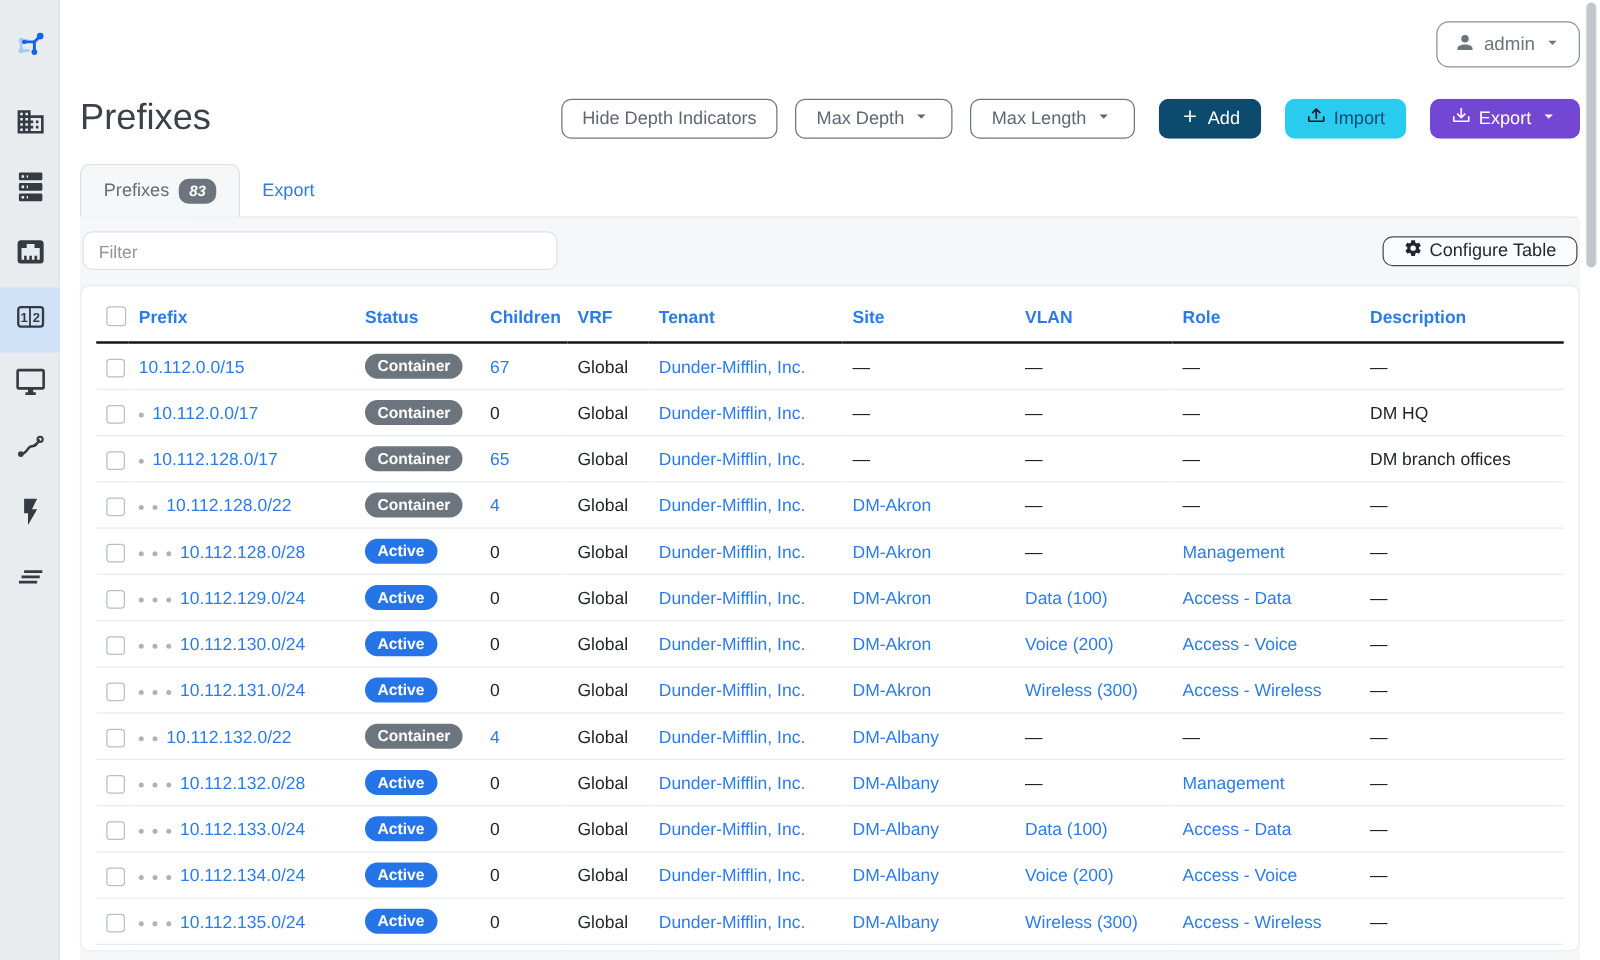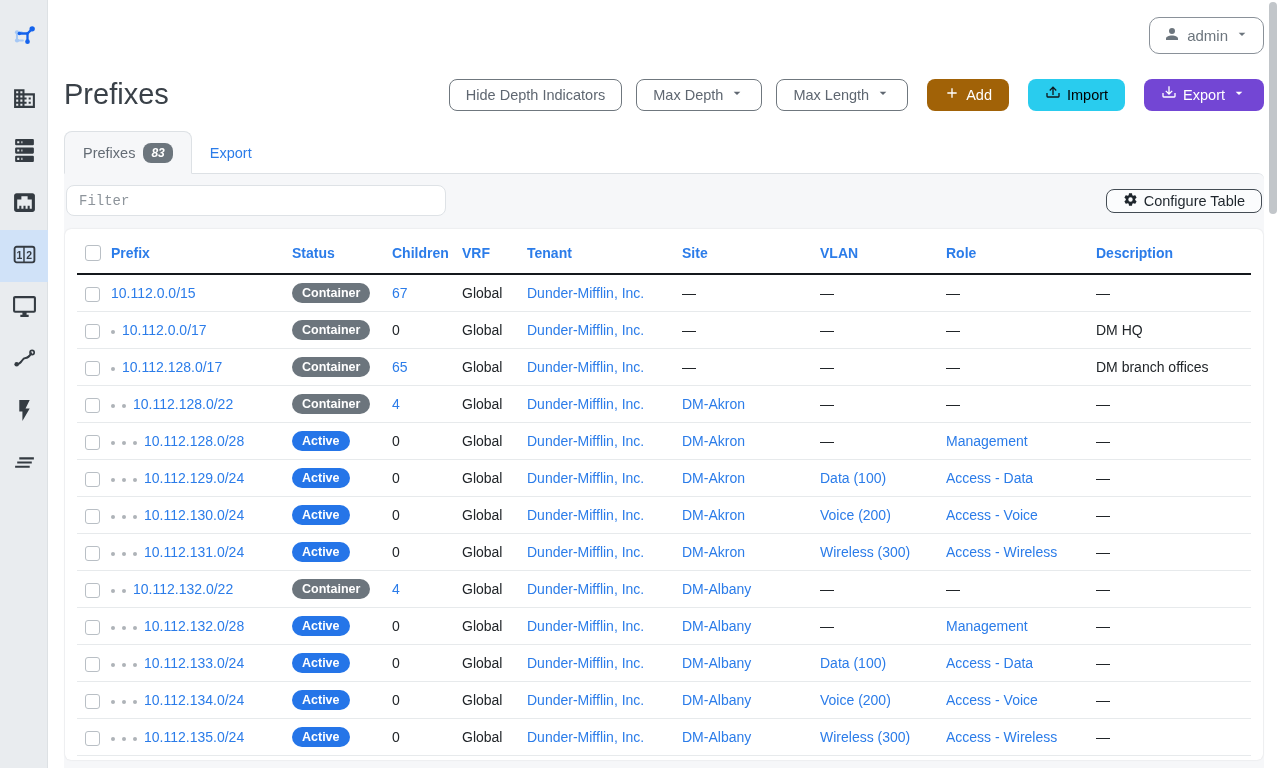--- a/index.html
+++ b/index.html
@@ -47,42 +47,42 @@
   .content { padding:0 2px 0 16px; }
   .title-row { display:flex; align-items:center; justify-content:space-between; padding:6px 0 20px; }
   .page-title { font-size:29px; font-weight:500; color:#3a4148; }
   .toolbar { display:flex; align-items:center; gap:14px; }
   .btn { display:inline-flex; align-items:center; gap:6px; height:32px; padding:0 16px;
     border-radius:8px; font-size:14.5px; font-family:inherit; cursor:pointer; border:1px solid transparent;
     white-space:nowrap;text-align:center; }
   .btn svg { width:16px; height:16px; }
   .btn-outline { background:transparent; border-color:#6f777e; color:#5f6771; }
   .btn-outline svg { fill:#5f6771; }
-  .btn-add { background:#a16207; color:#fff; margin-left:5px; }
+  .btn-add { background:#0c4a6e; color:#fff; margin-left:5px; }
   .btn-add svg { fill:#fff; }
-  .btn-import { background:#29ccee; color:#000000; margin-left:5px; }
+  .btn-import { background:#29ccee; color:#0c4a6e; margin-left:5px; }
   .btn-import svg { fill:#10181d; }
   .btn-export { background:#7346d4; color:#fff; margin-left:5px; }
   .btn-export svg { fill:#fff; }
 
   
   .tabs { display:flex; align-items:flex-end; position:relative; z-index:2; margin-bottom:-1px; }
   .tab { display:flex; align-items:center; gap:8px; height:43px; padding:0 18px; font-size:14.5px;
     color:#646c75; cursor:pointer; }
   .tab.active { background:#f6f7f9; border:1px solid #dde1e5; border-bottom:1px solid #f6f7f9;
     border-radius:8px 8px 0 0; }
   .tab-badge { background:#6c757d; color:#fff; font-size:12px; font-weight:700;
     padding:3px 8px; border-radius:8px;font-style:italic; }
   .tab-link { color:#2b7ce9; }
 
   
   .pane { background:#f6f7f9; border-top:1px solid #dde1e5; border-radius:0 6px 0 0; min-height:600px; }
   .controls-row { display:flex; align-items:center; justify-content:space-between; padding:11px 2px; }
   .filter-input { width:380px; height:31px; border:1px solid #dee2e6; border-radius:8px;
-    padding:0 12px; font-size:14px; font-family:Liberation Mono, monospace; color:#212529; outline:none; background:#fff; }
+    padding:0 12px; font-size:14px; font-family:Liberation Sans, sans-serif; color:#212529; outline:none; background:#fff; }
   .filter-input::placeholder { color:#8d949b; }
   .btn-configure { background:#fbfcfd; border-color:#444c54; color:#1f262d; height:24px;margin-left:28px; }
   .btn-configure svg { width:15px; height:15px; fill:#1f262d; }
 
   
   .table-card { margin:2px 1px 12px; background:#fff; border-radius:6px;
     box-shadow:0 0 2px rgba(0,0,0,.12); padding:0 12px 4px; }
   table { width:100%; border-collapse:collapse; font-size:14px; table-layout:fixed; }
   th { text-align:left; padding:15px 8px 12px; border-bottom:2px solid #14181c; }
   th a { color:#2b7ce9; font-weight:700; text-decoration:none; }

